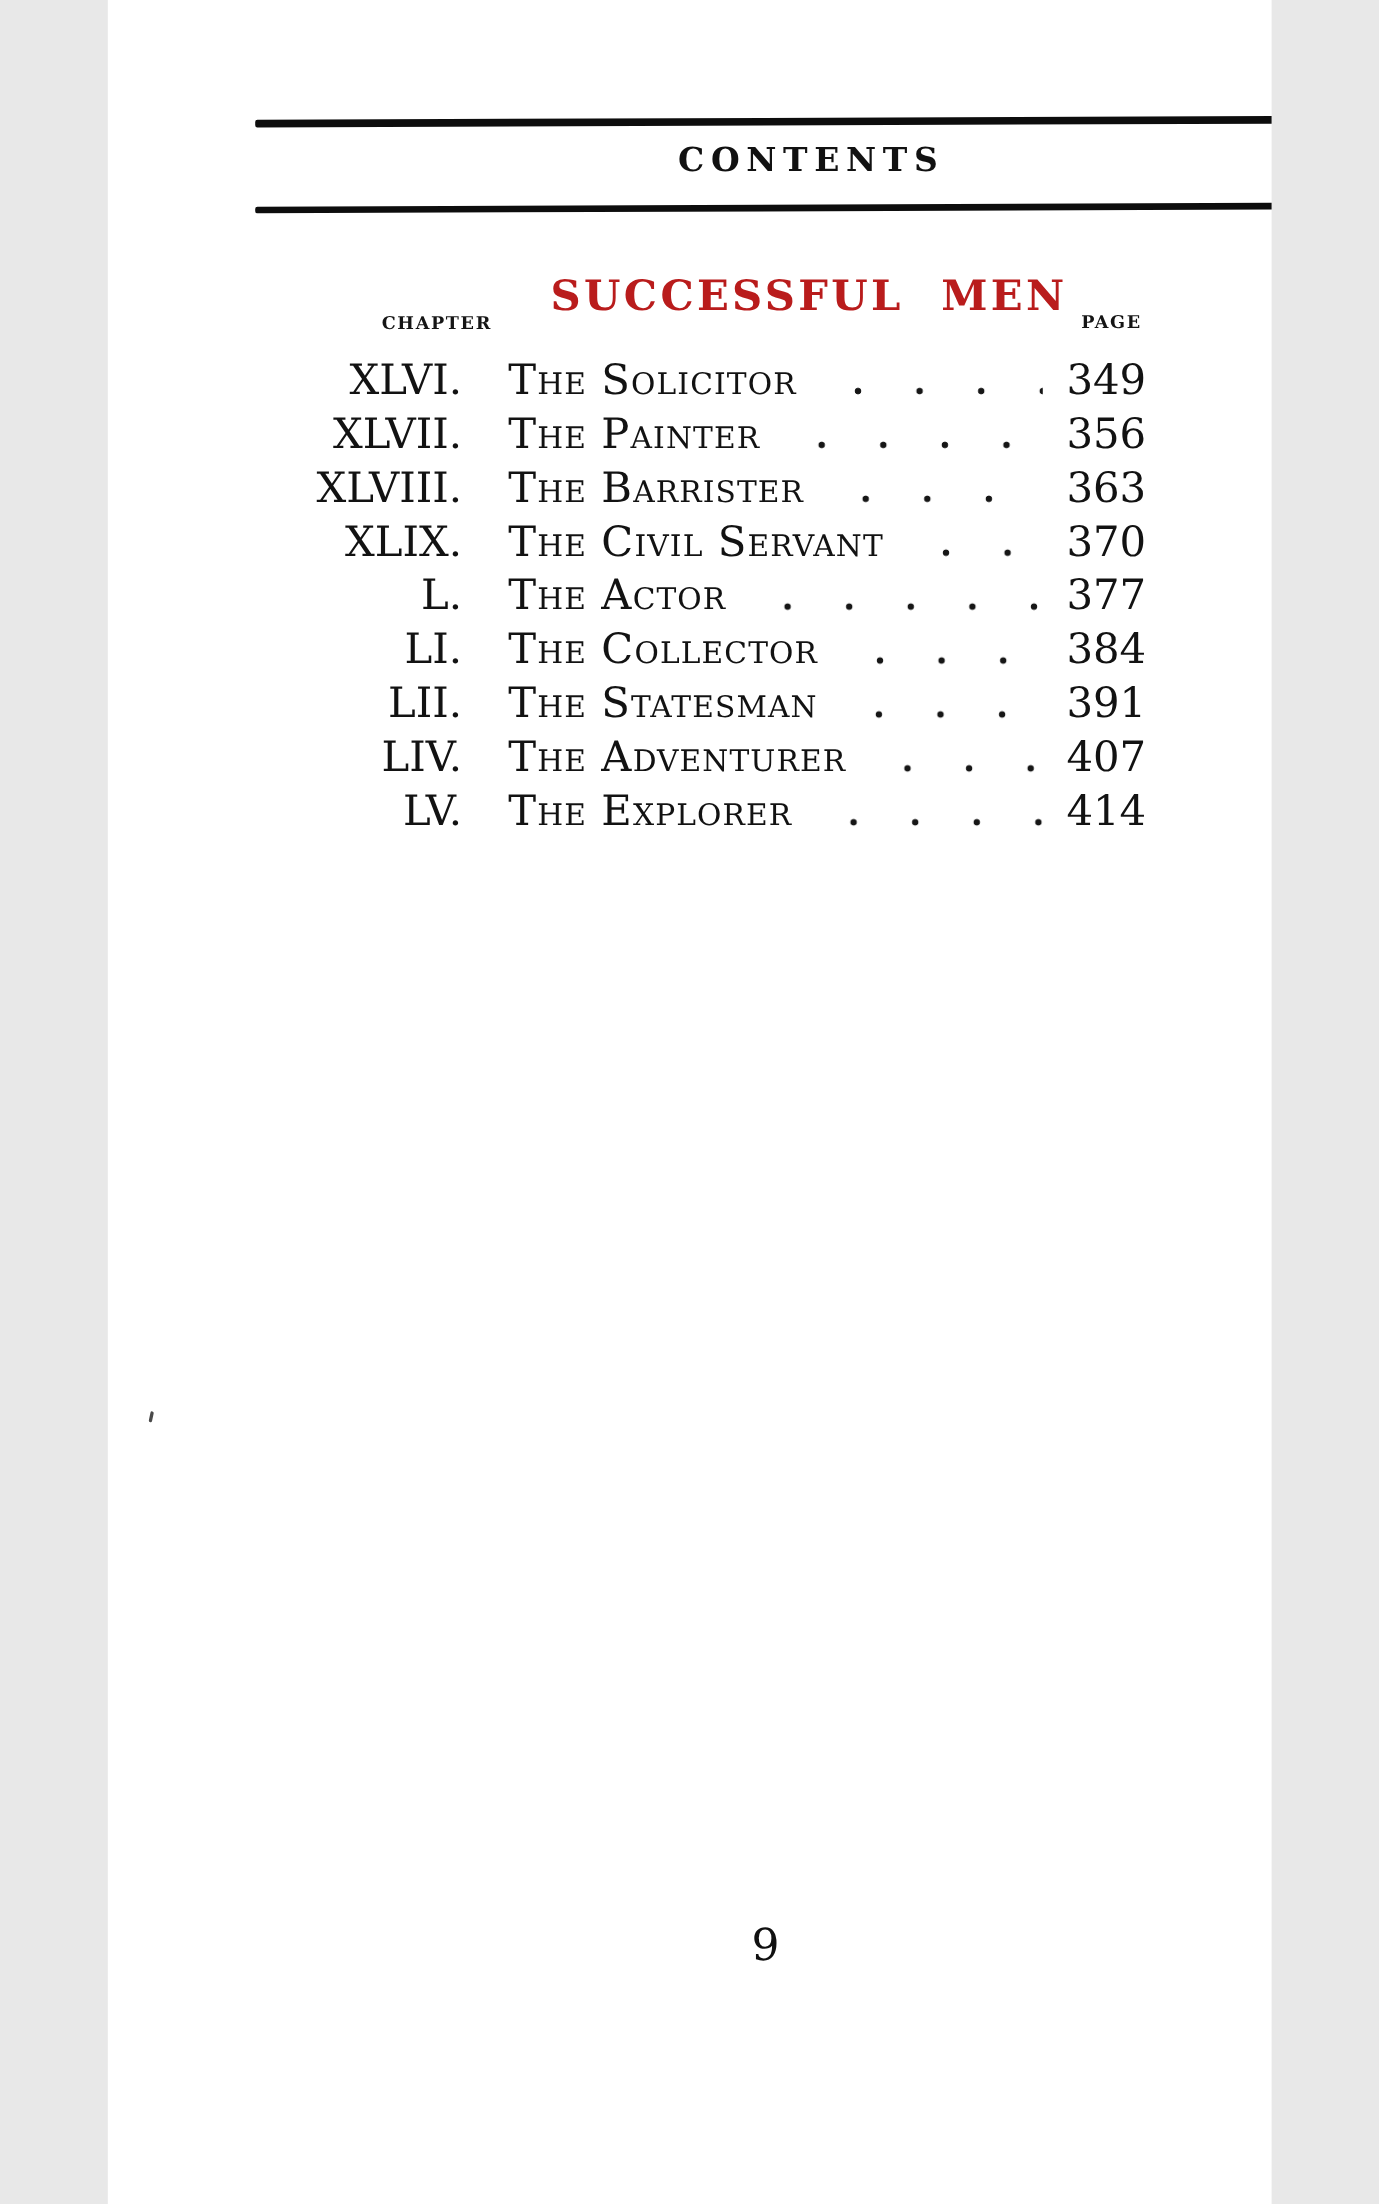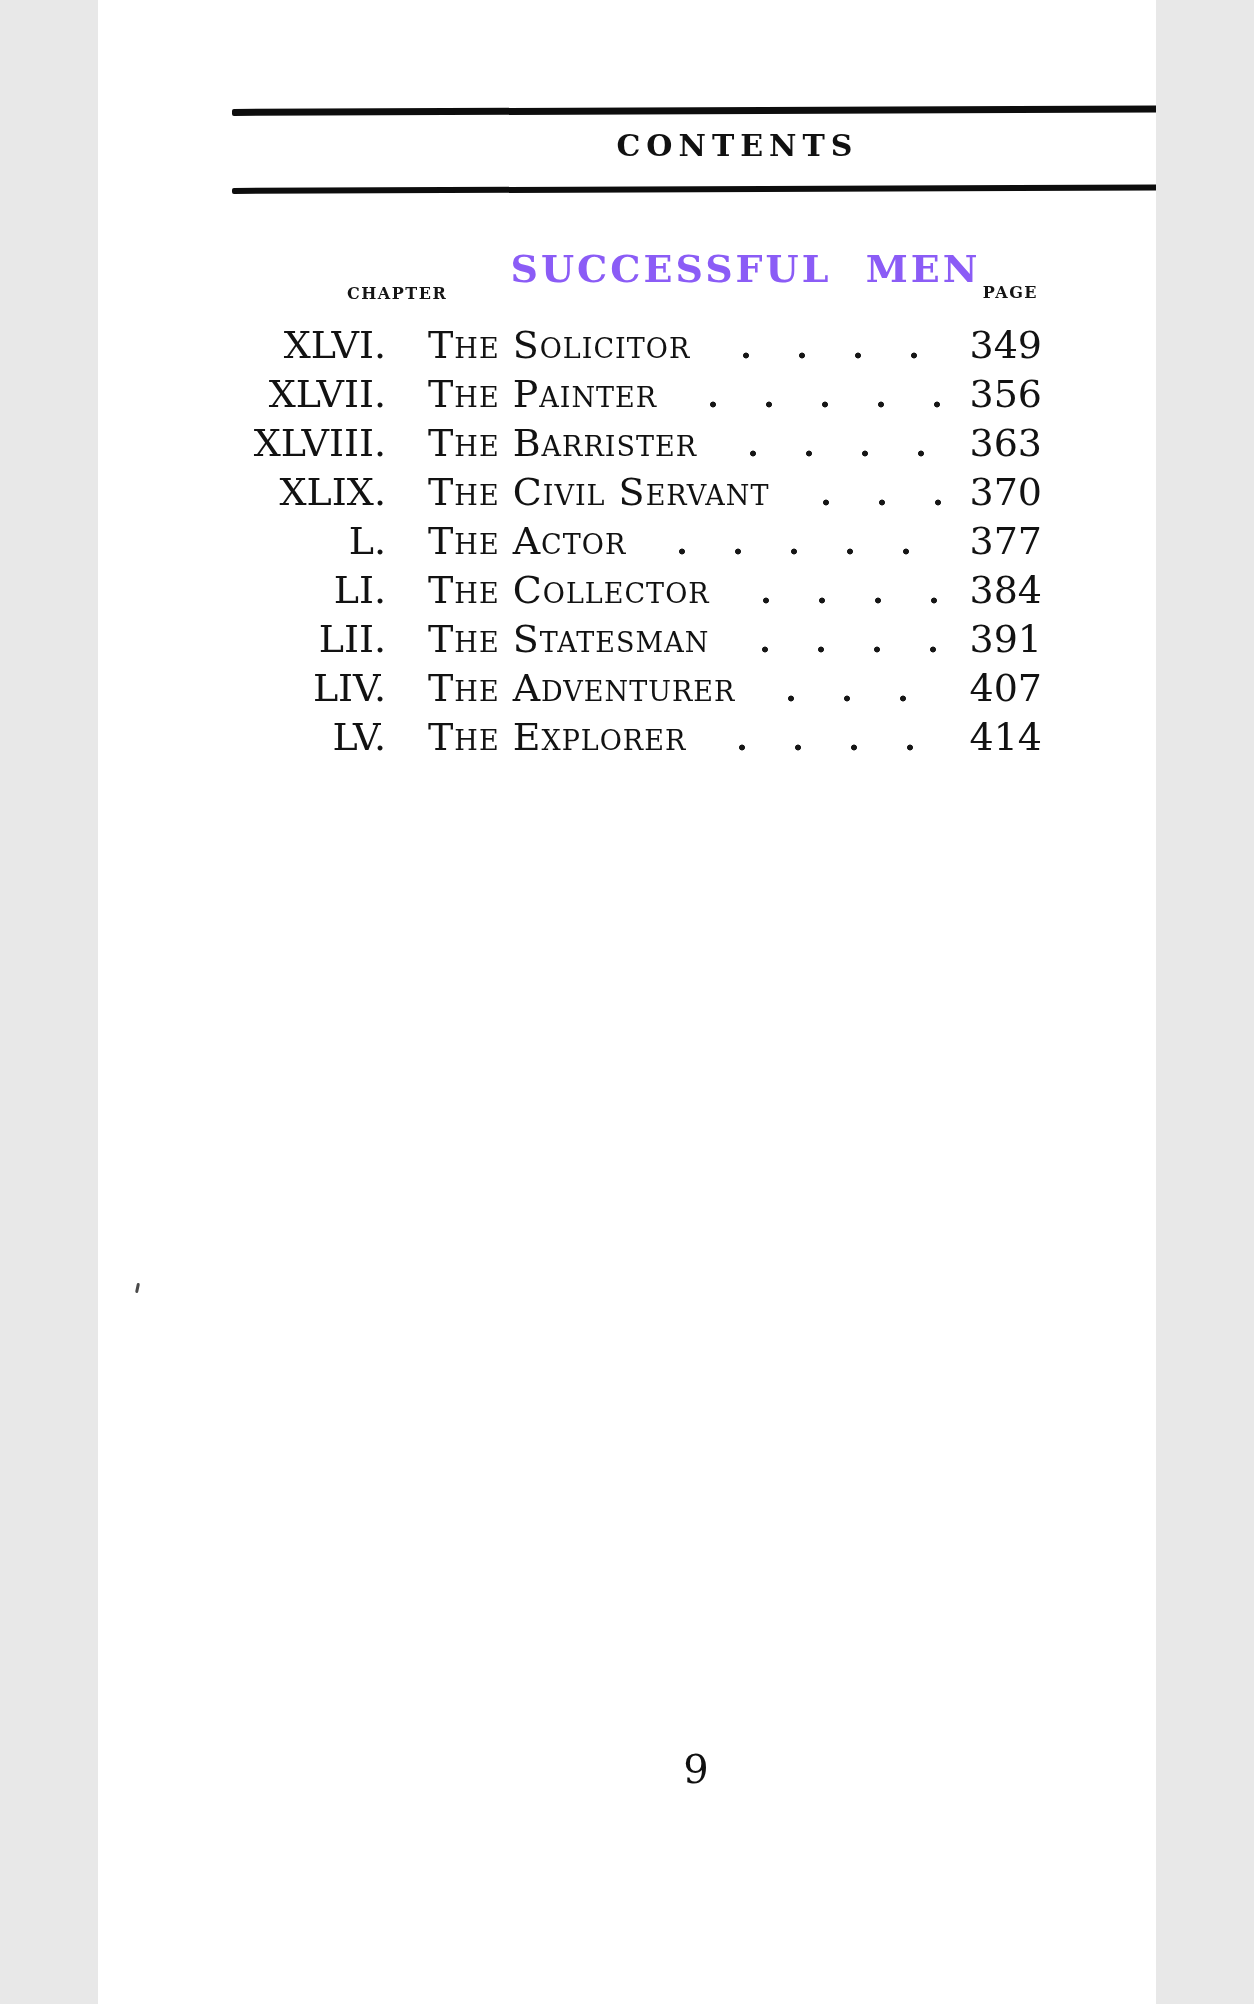--- a/index.html
+++ b/index.html
@@ -37,29 +37,29 @@
     text-align: center;
     font-size: 30px;
     font-weight: bold;
     letter-spacing: 6px;
     color: #111;
   }
 
   
   .section-title {
     position: absolute;
-    left: 142px;
+    left: 132px;
     width: 1011px;
     top: 246px;
     text-align: center;
     font-size: 38px;
     font-weight: bold;
     letter-spacing: 3px;
     word-spacing: 18px;
-    color: #8b5cf6;
+    color: #b91c1c;
   }
 
   
   .col-label {
     position: absolute;
     font-size: 16px;
     font-weight: bold;
     letter-spacing: 1.5px;
     color: #151515;
     margin-left: 24px;
@@ -72,21 +72,21 @@
     position: absolute;
     left: 0;
     right: 0;
     top: 321px;
   }
   .toc-row {
     display: flex;
     align-items: flex-end;
     height: 49px;
     line-height: 49px;
-    padding-left: 86px;
+    padding-left: 120px;
     padding-right: 114px;
     font-size: 38px;
     color: #121212;
   }
   .toc-numeral {
     flex: 0 0 202px;
     text-align: right;
     white-space: nowrap;
   }
   .toc-title {

